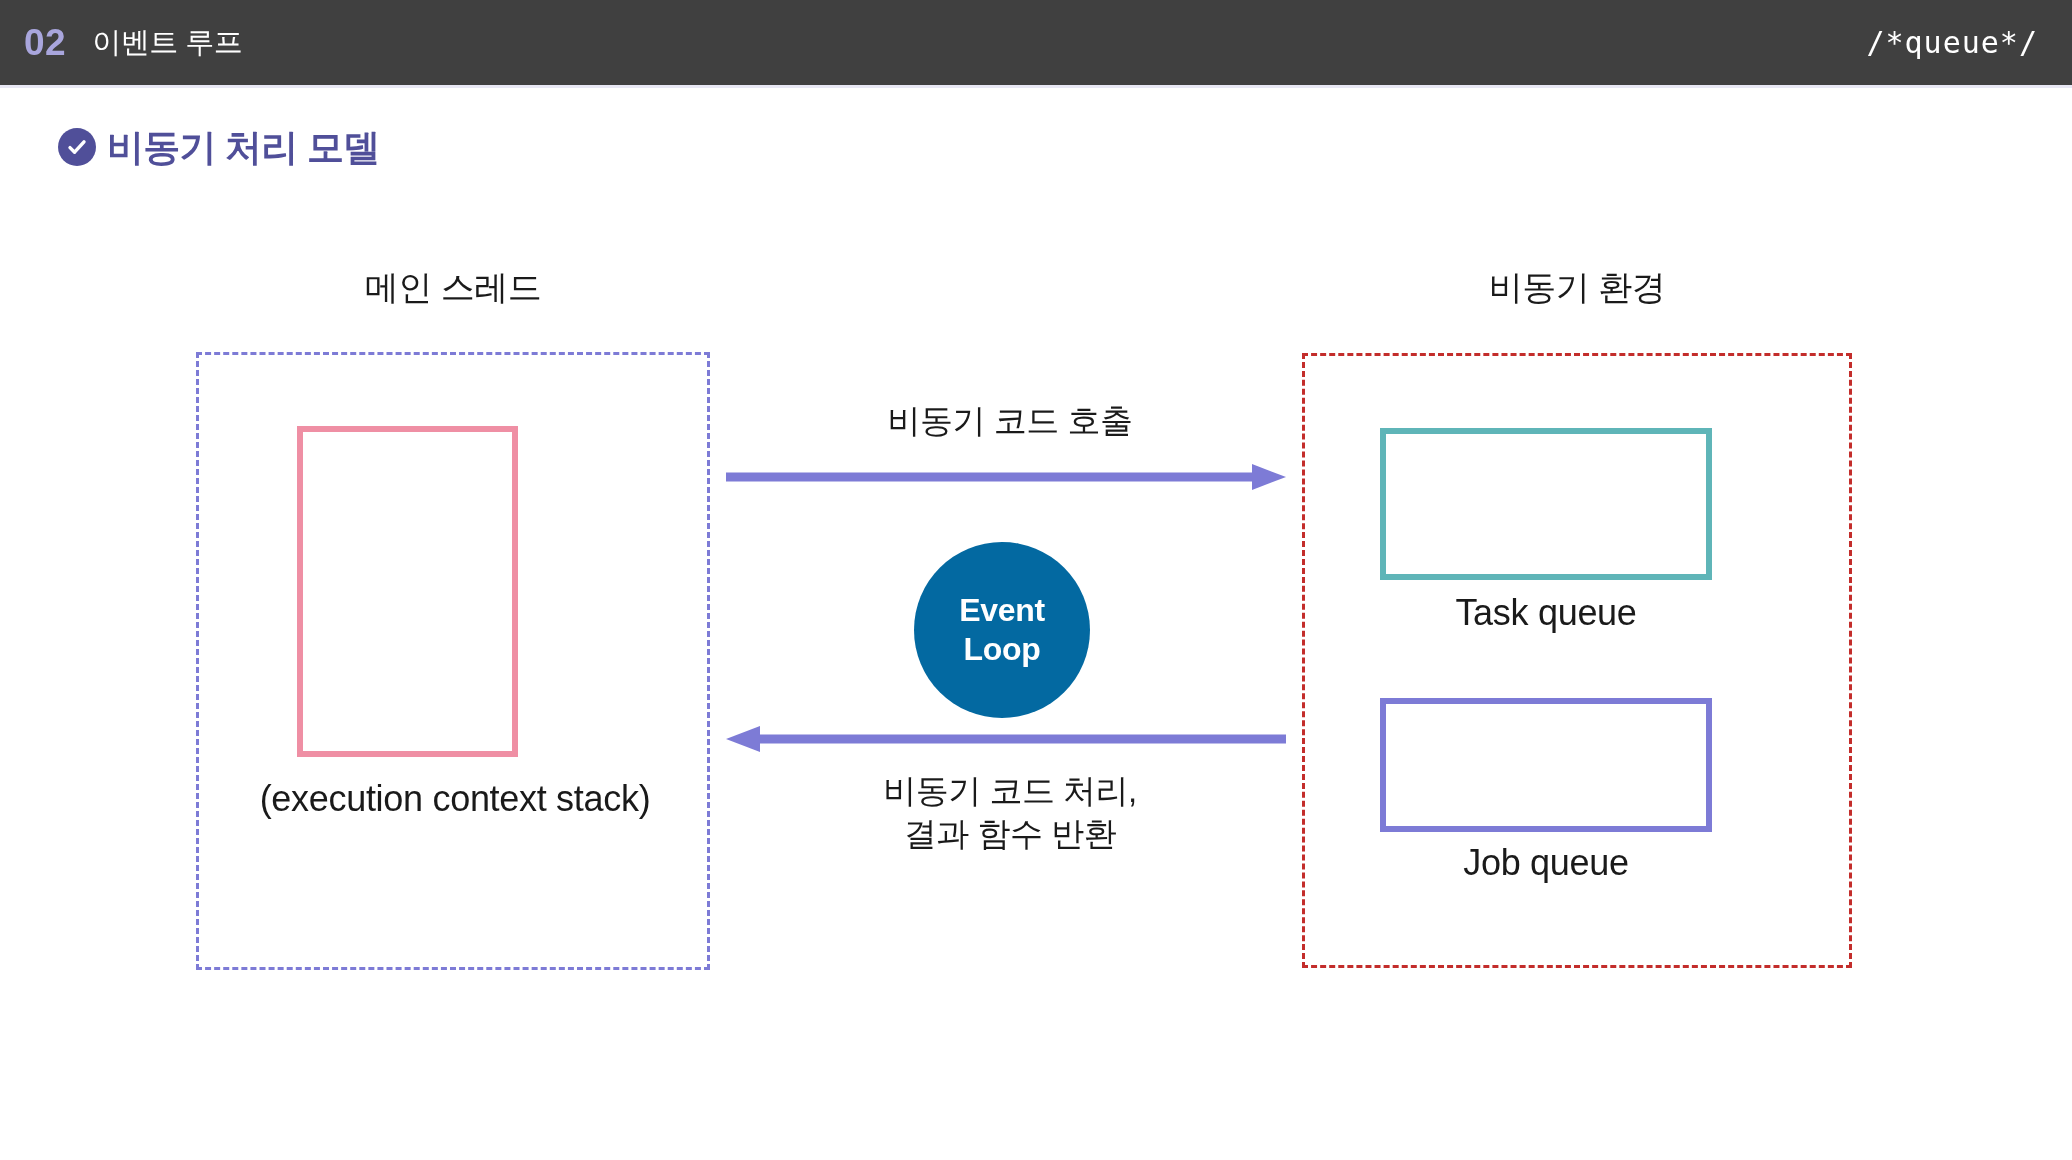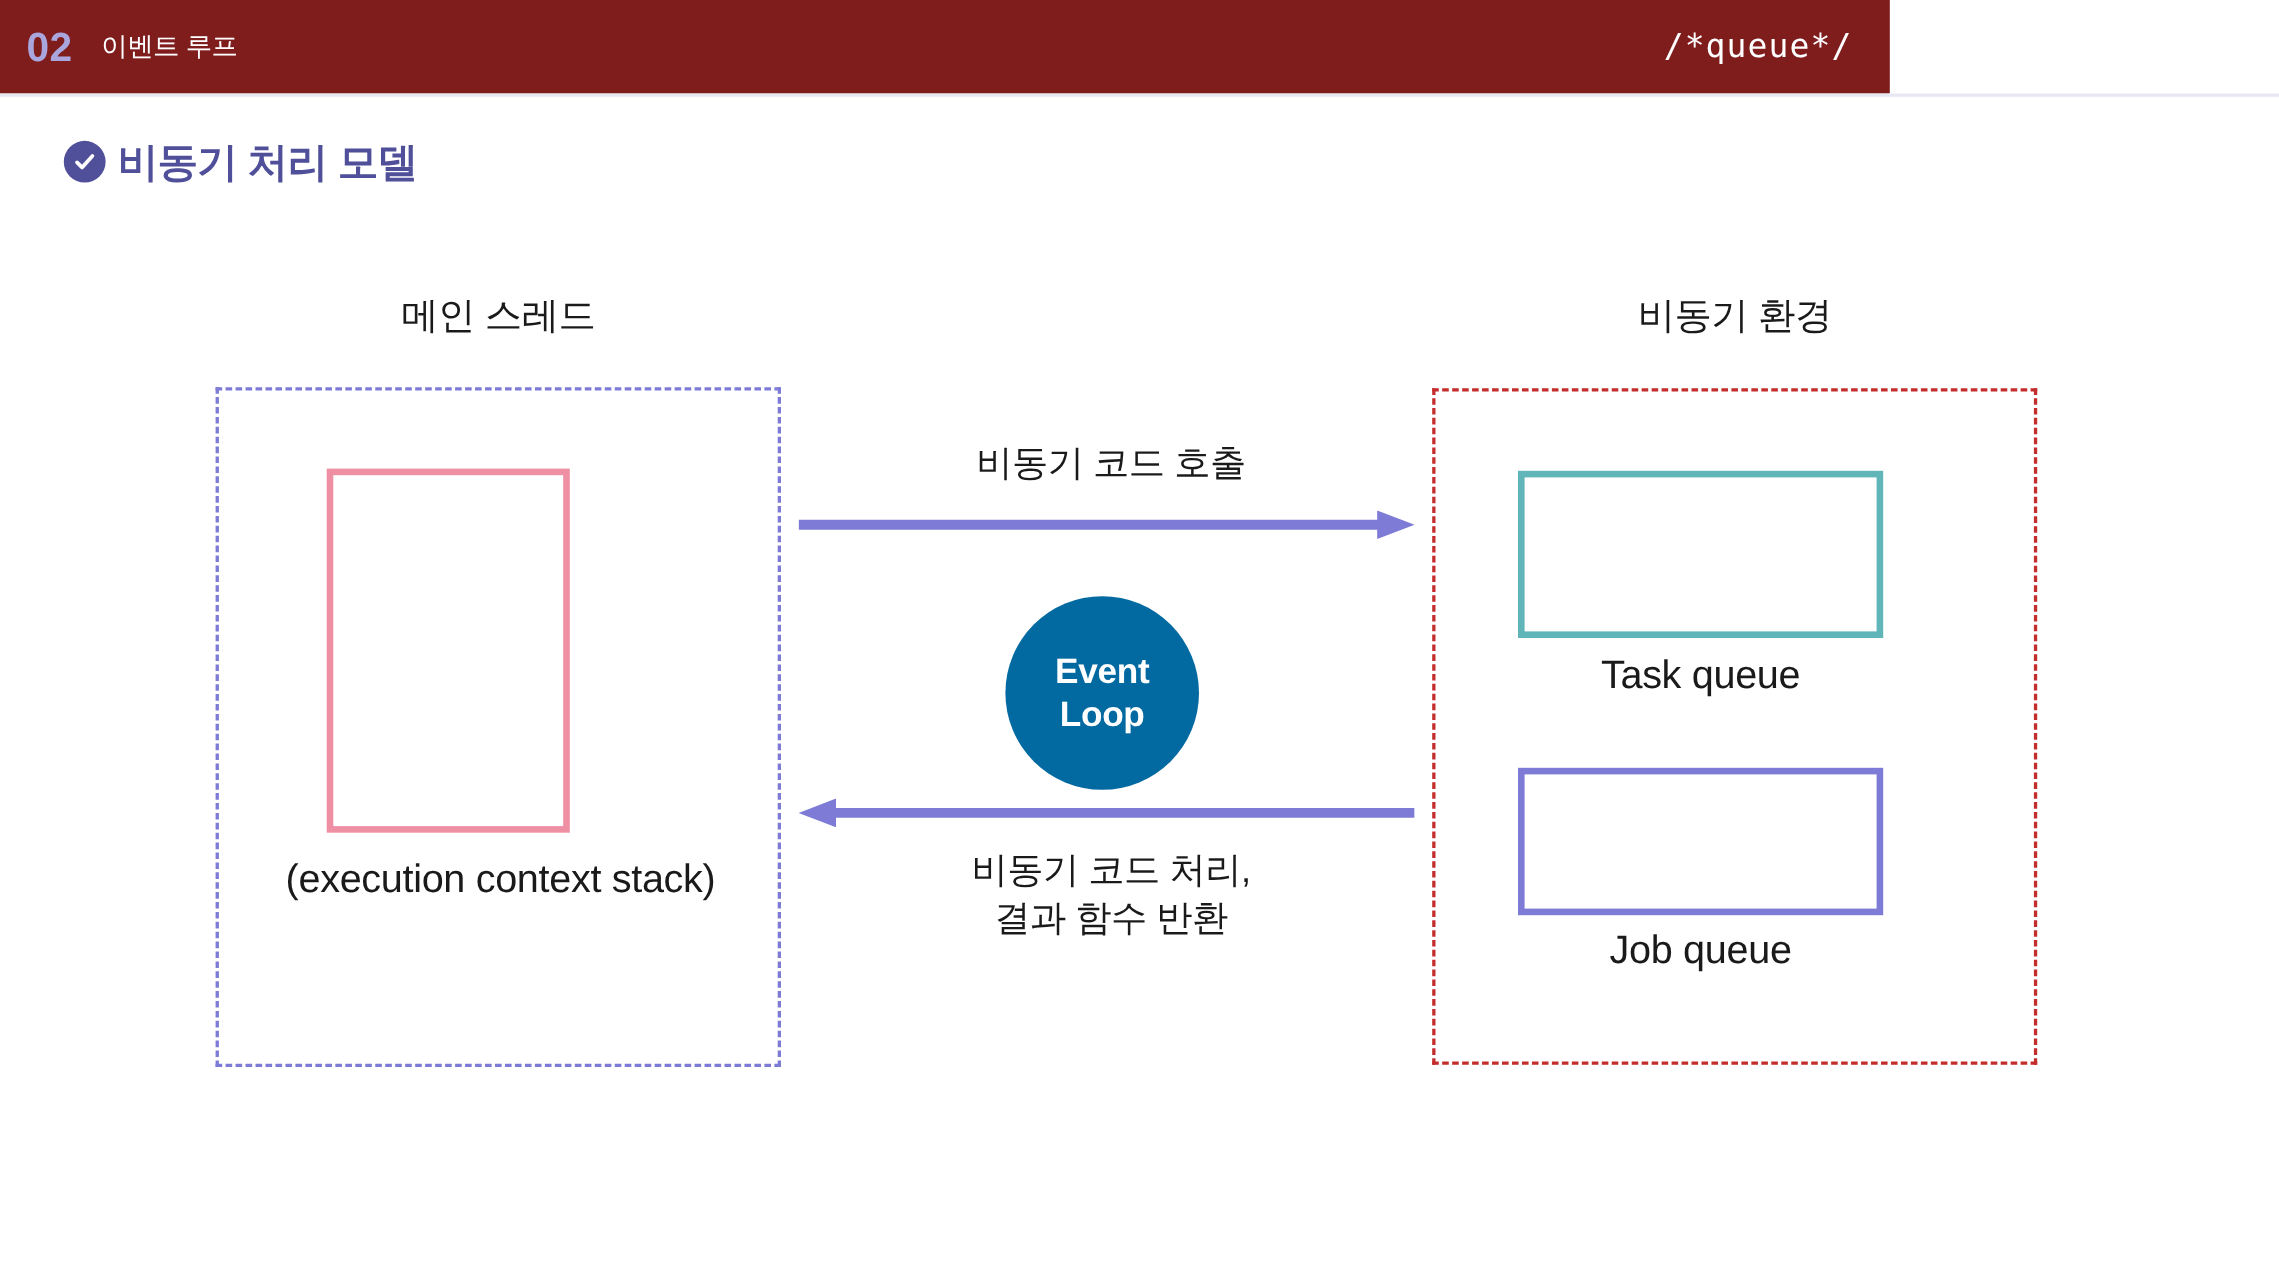--- a/index.html
+++ b/index.html
@@ -14,38 +14,38 @@
     font-family: "Liberation Sans", "DejaVu Sans", sans-serif;
     overflow: hidden;
     position: relative;
     color: #1a1a1a;
   }
 
   
   .slide-header {
     position: absolute;
     left: 0; top: 0;
-    width: 1718px;
+    width: 2072px;
     height: 85px;
-    background: #7f1d1d;
+    background: #404040;
     display: flex;
     align-items: center;
     box-sizing: border-box;
     padding: 0 34px 0 24px;
   }
   .header-number {
     font-size: 37px;
     font-weight: bold;
     color: #a9a6dd;
     letter-spacing: 0.5px;
     line-height: 1;
     margin-right: 26px;
   }
   .header-title {
-    font-size: 24px;
+    font-size: 29px;
     font-weight: 400;
     color: #ffffff;
     line-height: 1;
     letter-spacing: -0.5px;
   }
   .header-spacer { flex: 1 1 auto; }
   .header-logo {
     font-family: "Liberation Serif", "DejaVu Serif", serif;
     font-size: 30px;
     color: #ffffff;

